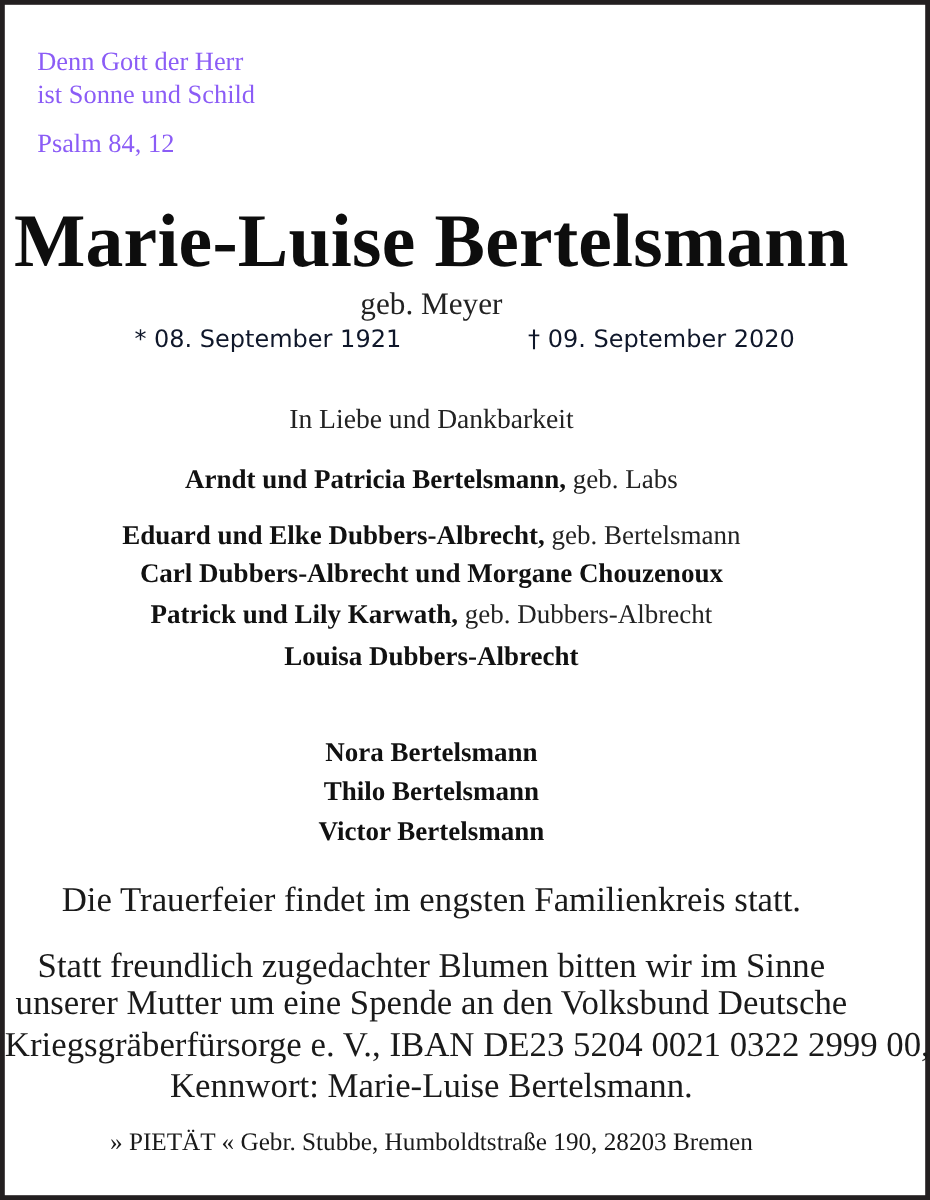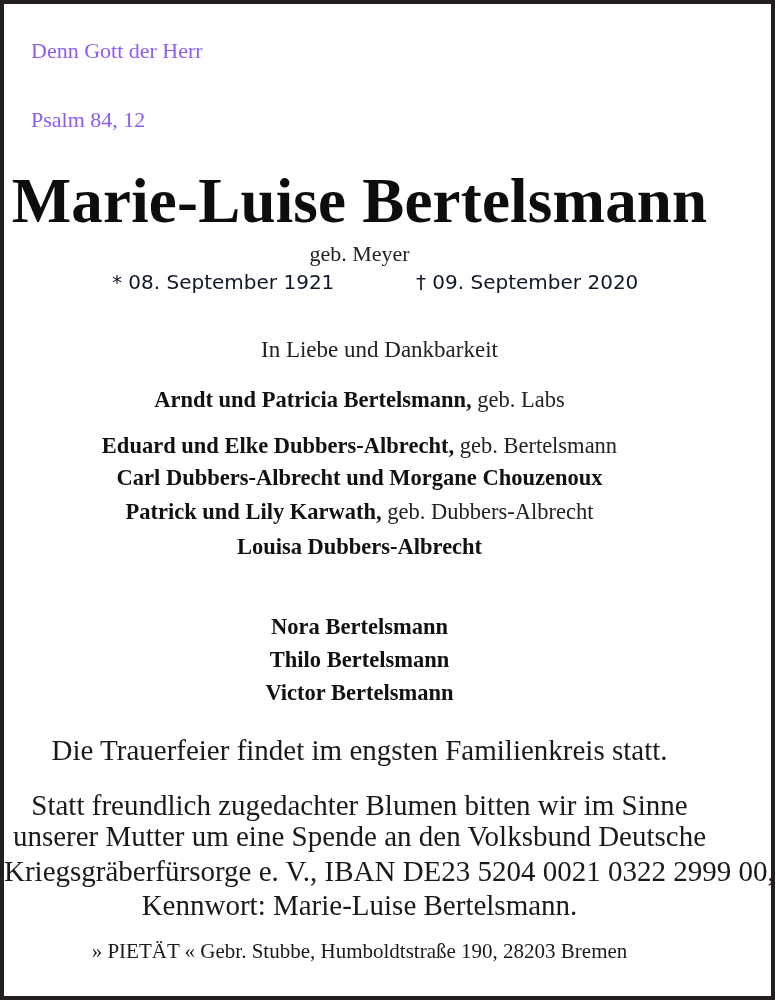--- a/index.html
+++ b/index.html
@@ -14,42 +14,43 @@
     width: 767px; height: 992px;
     background: #ffffff;
   }
   .abs { position: absolute; white-space: nowrap; }
   .motto { left: 27px; font-size: 22px; line-height: 26px; color: #8b5cf6; }
   .center { left: 0; width: 711px; text-align: center; }
   .name {
     top: 160px; font-size: 63px; font-weight: bold; letter-spacing: 0.2px;
     line-height: 74px; color: #0d0d0d;
   }
-  .geb { top: 237px; font-size: 22px; line-height: 26px; color: #222; }
+  .geb { top: 237px; font-size: 26px; line-height: 26px; color: #222; }
   .dates { top: 265px; font-family: "DejaVu Sans", sans-serif; font-size: 20px; line-height: 26px; color: #0f172a; }
-  .intro { top: 332px; font-size: 23px; line-height: 28px; color: #222; padding-left: 20px; }
+  .intro { top: 332px; font-size: 23px; line-height: 28px; color: #222; }
   .fam { font-size: 22.5px; line-height: 32px; color: #111; text-align: center; }
   .fam b { font-weight: bold; }
   .fam .norm { font-weight: normal; color: #222; }
   .body-text { font-size: 29px; line-height: 32px; color: #1a1a1a; }
   .footer { font-size: 21px; line-height: 26px; color: #1a1a1a; }
 </style>
 </head>
 <body>
 
 <div class="page">
 
   <div class="abs motto" style="top:34px">Denn Gott der Herr</div>
+  <div class="abs motto" style="top:62px">ist Sonne und Schild</div>
   <div class="abs motto" style="top:103px">Psalm 84, 12</div>
 
   <div class="abs center name">Marie-Luise Bertelsmann</div>
   <div class="abs center geb">geb. Meyer</div>
 
   <div class="abs dates" style="left:108px">* 08. September 1921</div>
-  <div class="abs dates" style="left:412px">† 09. September 2020</div>
+  <div class="abs dates" style="left:436px">† 09. September 2020</div>
 
   <div class="abs center intro">In Liebe und Dankbarkeit</div>
 
   <div class="abs center fam" style="top:380px">
     <b>Arndt und Patricia Bertelsmann,</b><span class="norm"> geb. Labs</span>
   </div>
 
   <div class="abs center fam" style="top:426px">
     <b>Eduard und Elke Dubbers-Albrecht,</b><span class="norm"> geb. Bertelsmann</span>
   </div>

